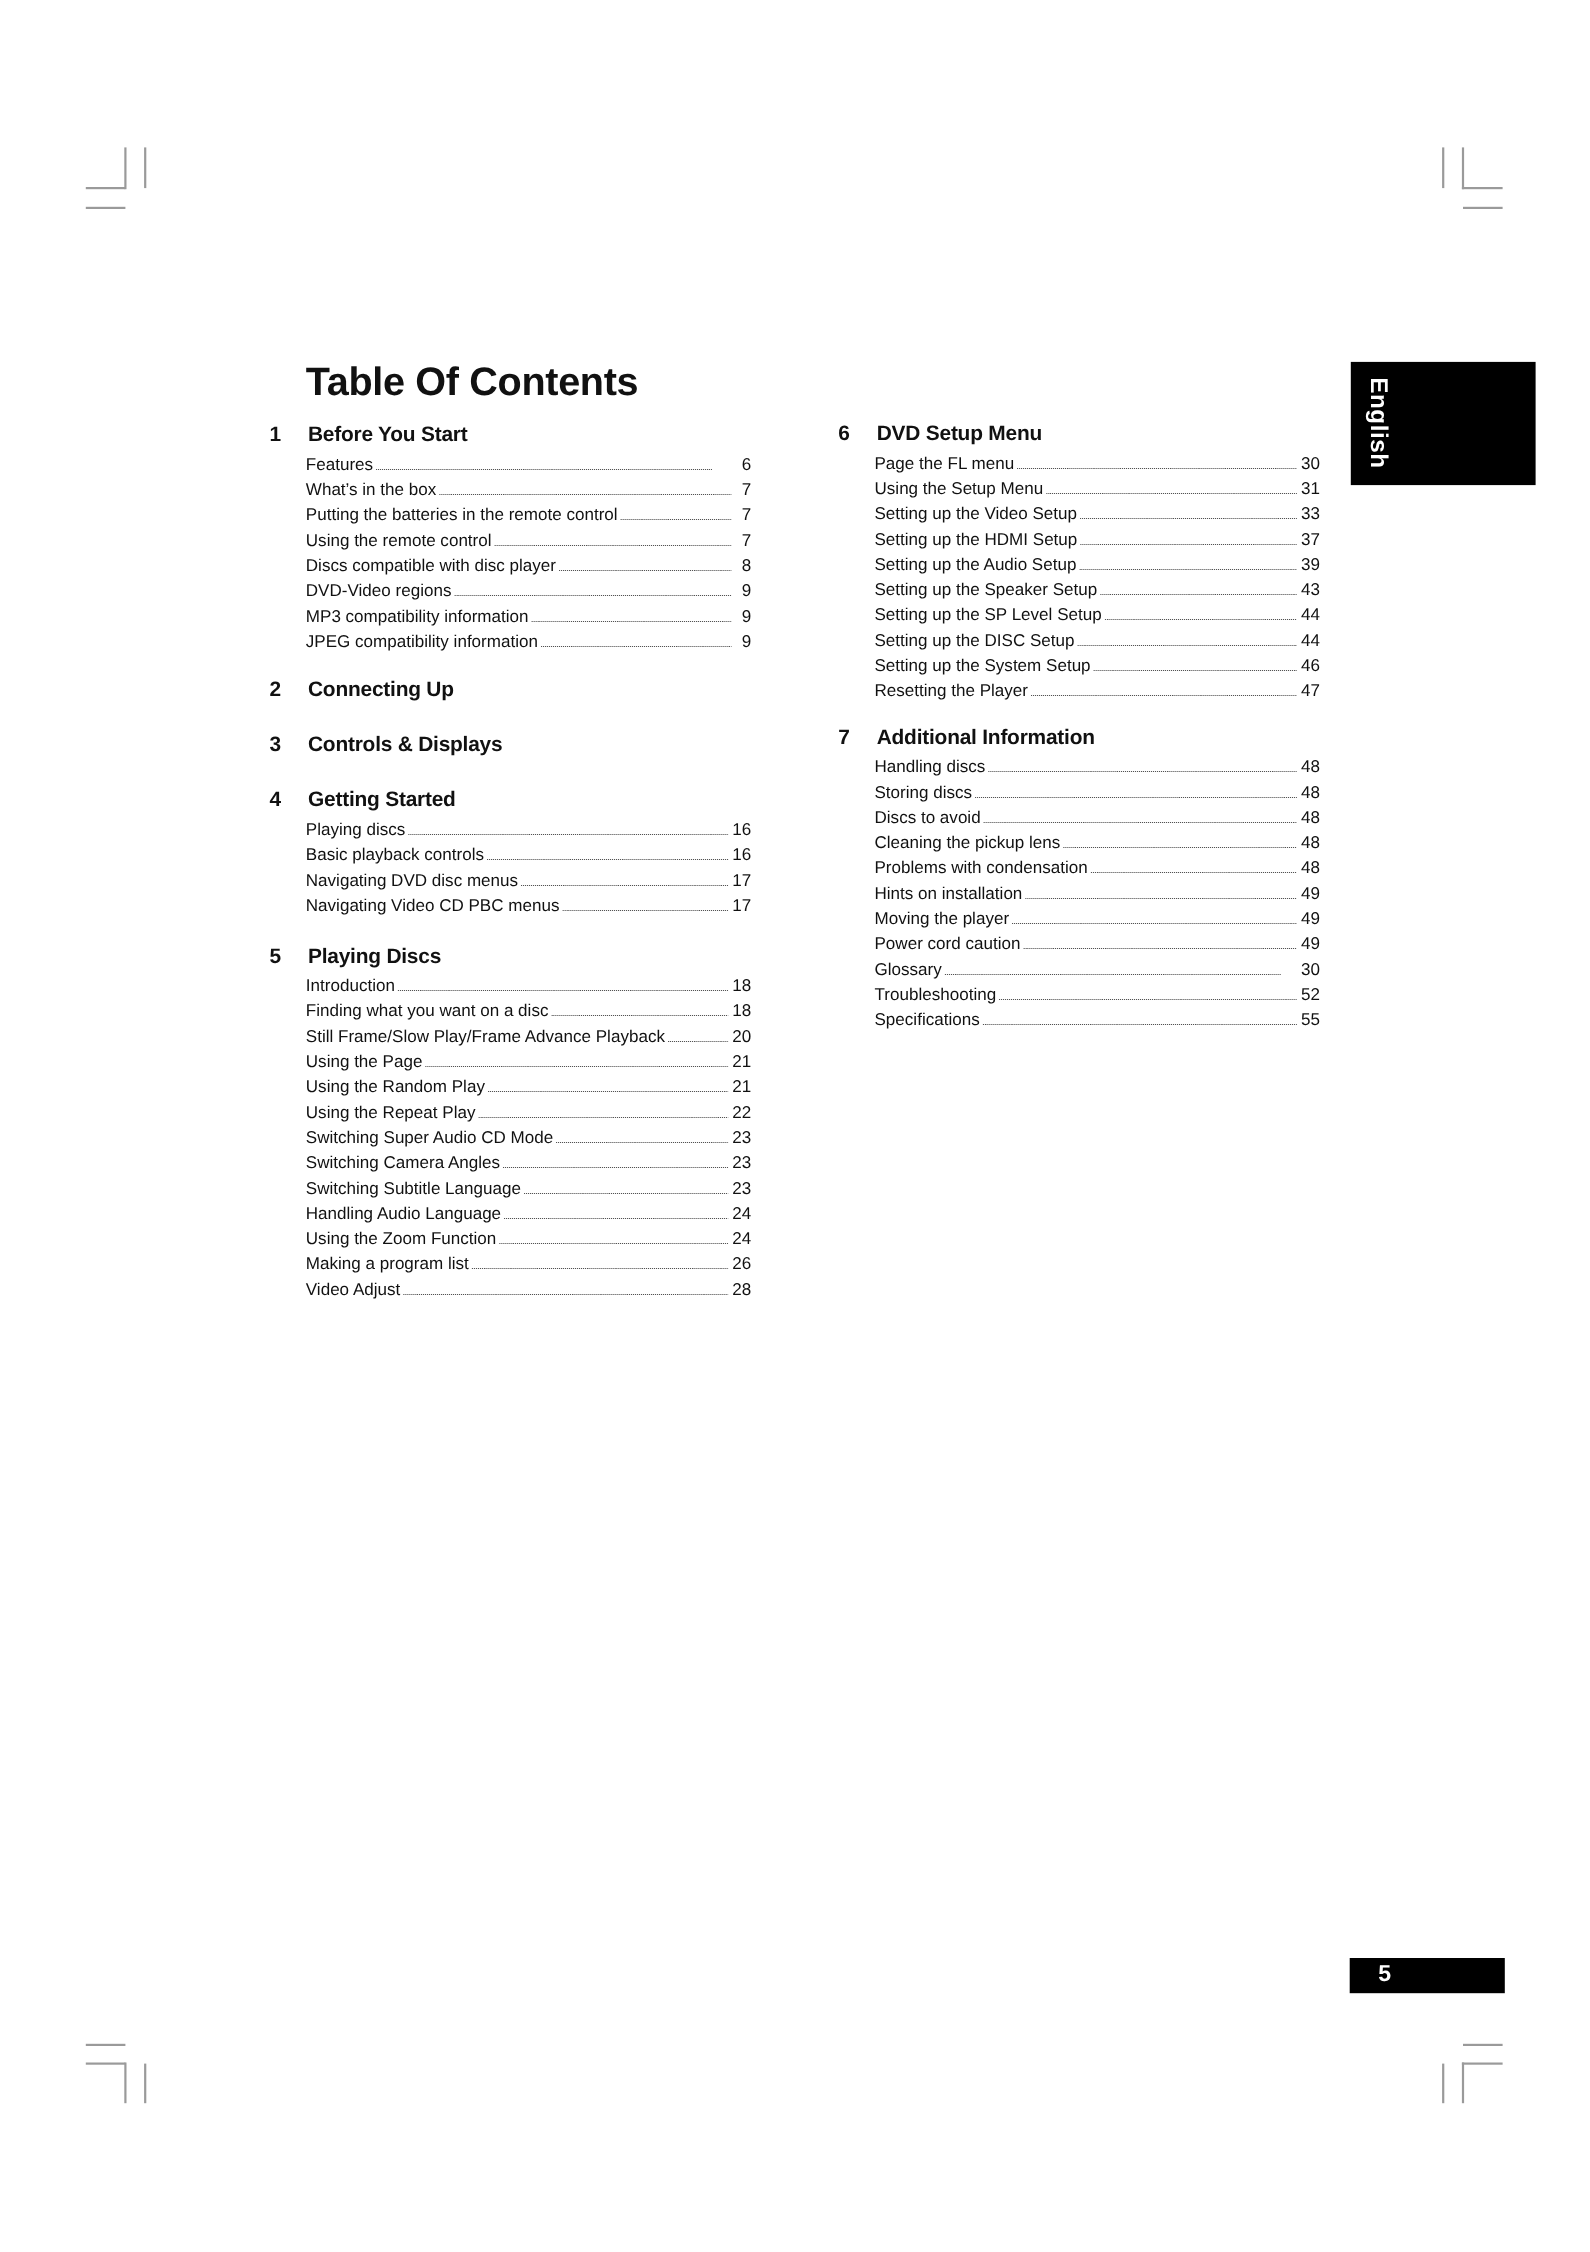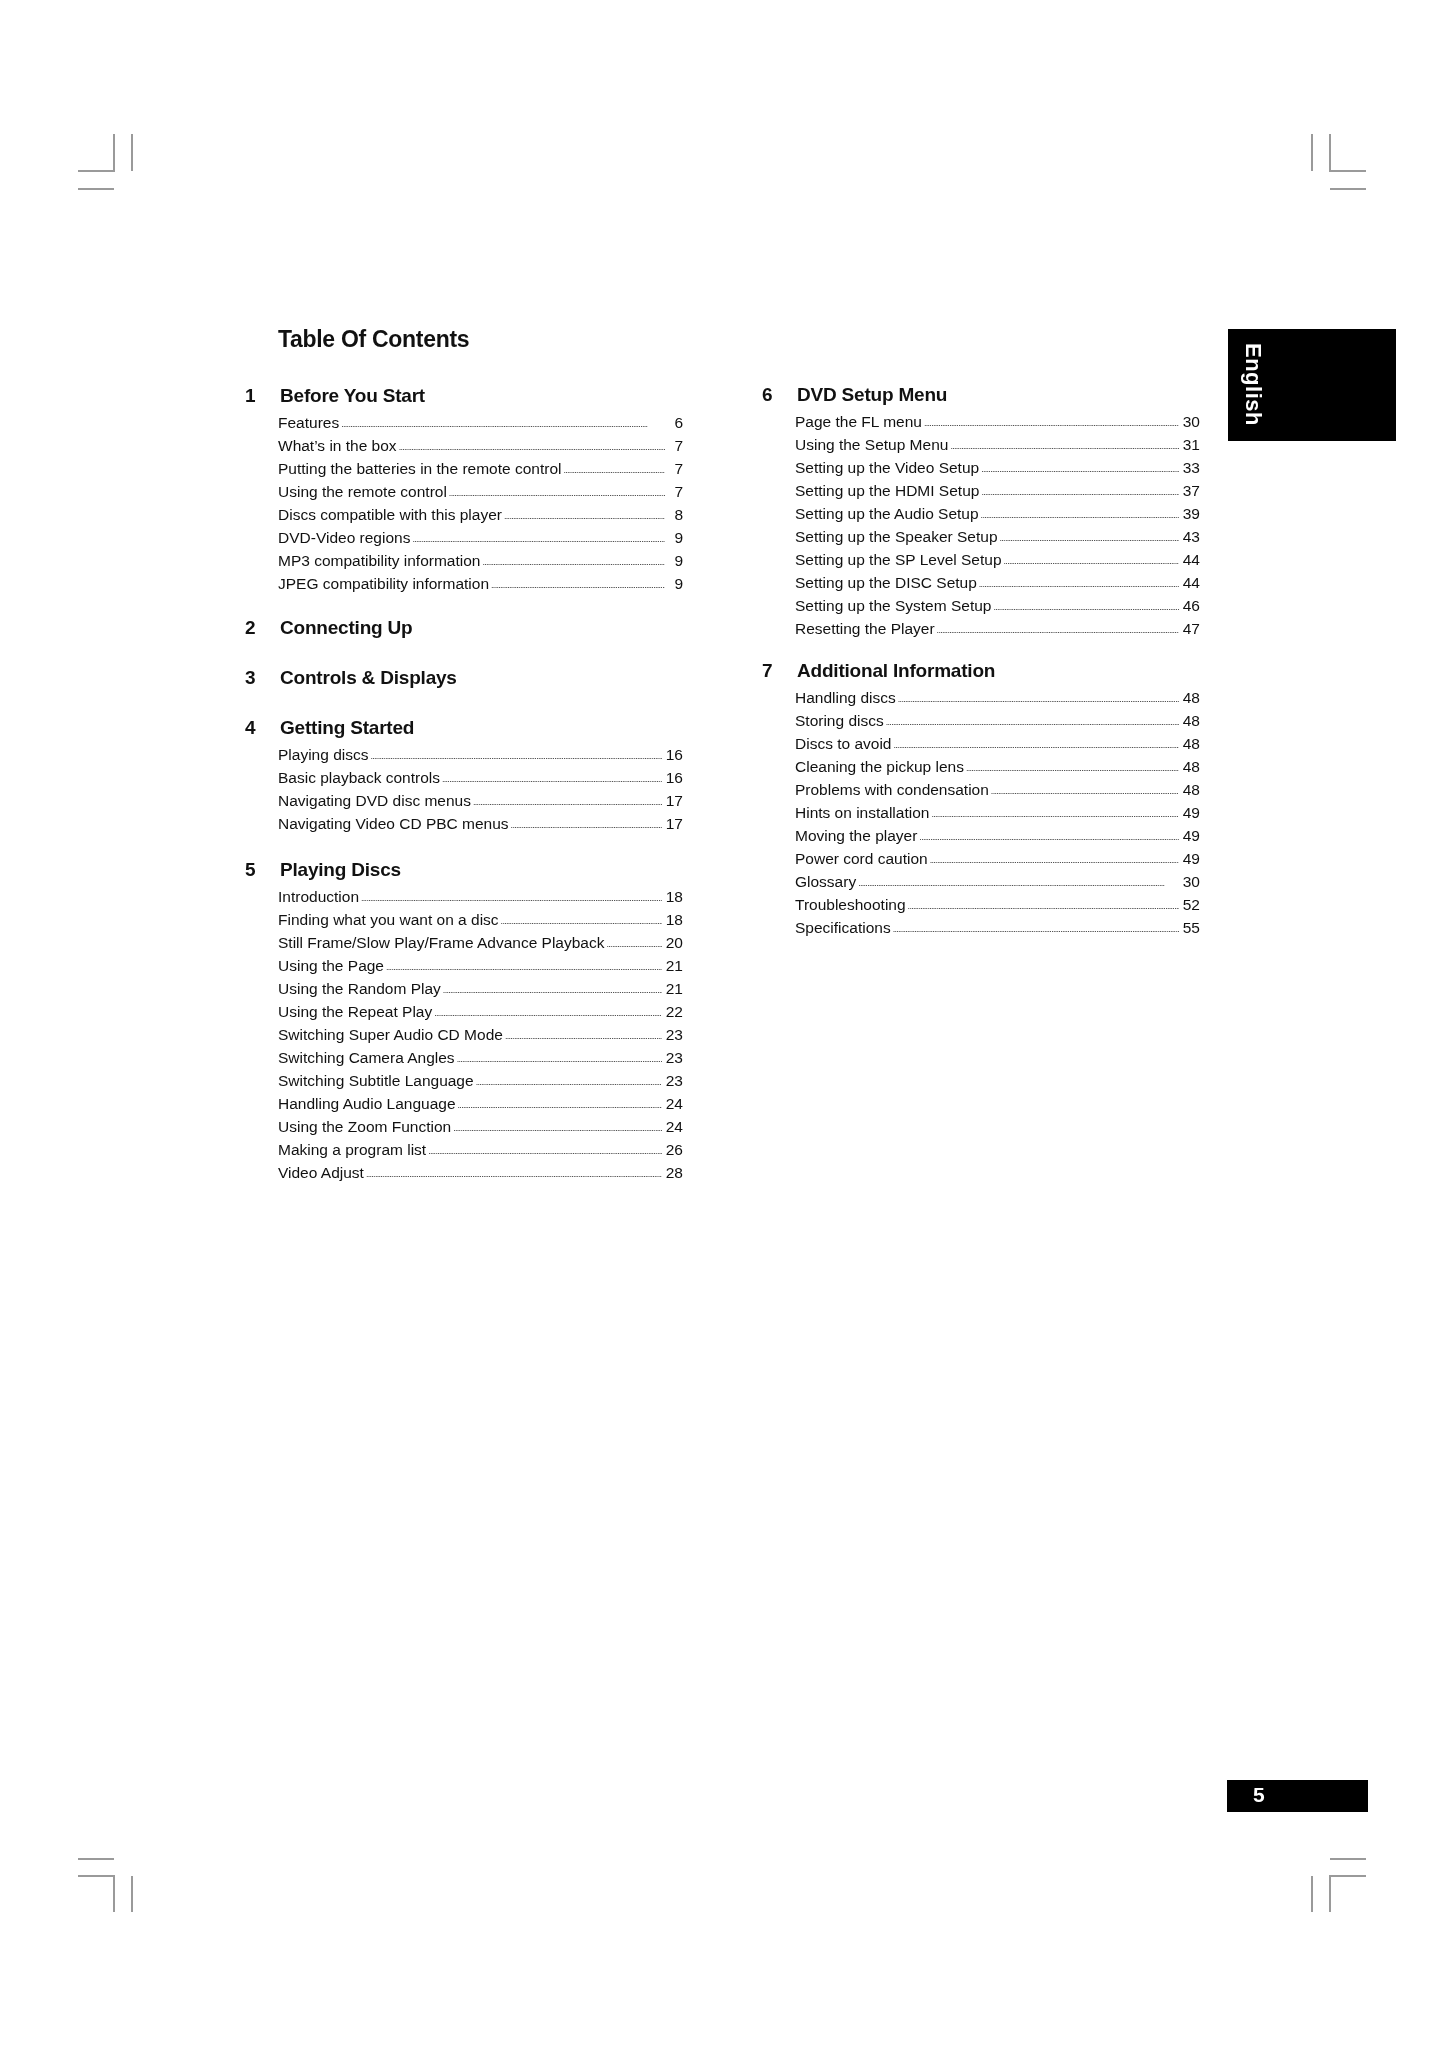--- a/index.html
+++ b/index.html
@@ -1,21 +1,21 @@
 <!DOCTYPE html>
 <html><head>
 <meta charset="utf-8">
 <style>
   html, body { margin: 0; padding: 0; background: #ffffff; }
   body { width: 1445px; height: 2047px; position: relative; overflow: hidden;
          font-family: "Liberation Sans", "DejaVu Sans", sans-serif; color: #111; }
 
   .crop { position: absolute; background: #9a9a9a; }
 
-  .toc-title { position: absolute; left: 278px; top: 326px; font-size: 23px; font-weight: bold;
+  .toc-title { position: absolute; left: 278px; top: 326px; font-size: 36px; font-weight: bold;
                letter-spacing: -0.3px; margin: 0; white-space: nowrap; }
 
   .column { position: absolute; width: 440px; }
   .col-left { left: 245px; top: 385px; }
   .col-right { left: 762px; top: 384px; }
 
   .section { position: relative; margin-bottom: 24px; }
   .section-head { position: relative; height: 26px; white-space: nowrap; }
   .section-num { position: absolute; left: 0; top: 0; font-size: 19px; font-weight: bold; }
   .section-title { position: absolute; left: 35px; top: 0; font-size: 19px; font-weight: bold; letter-spacing: -0.2px; }
@@ -84,21 +84,21 @@
           <span class="entry-label">Putting the batteries in the remote control</span>
           <span class="entry-leader"></span>
           <span class="entry-page">7</span>
         </li>
       <li class="entry">
           <span class="entry-label">Using the remote control</span>
           <span class="entry-leader"></span>
           <span class="entry-page">7</span>
         </li>
       <li class="entry">
-          <span class="entry-label">Discs compatible with this player</span>
+          <span class="entry-label">Discs compatible with disc player</span>
           <span class="entry-leader"></span>
           <span class="entry-page">8</span>
         </li>
       <li class="entry">
           <span class="entry-label">DVD-Video regions</span>
           <span class="entry-leader"></span>
           <span class="entry-page">9</span>
         </li>
       <li class="entry">
           <span class="entry-label">MP3 compatibility information</span>

